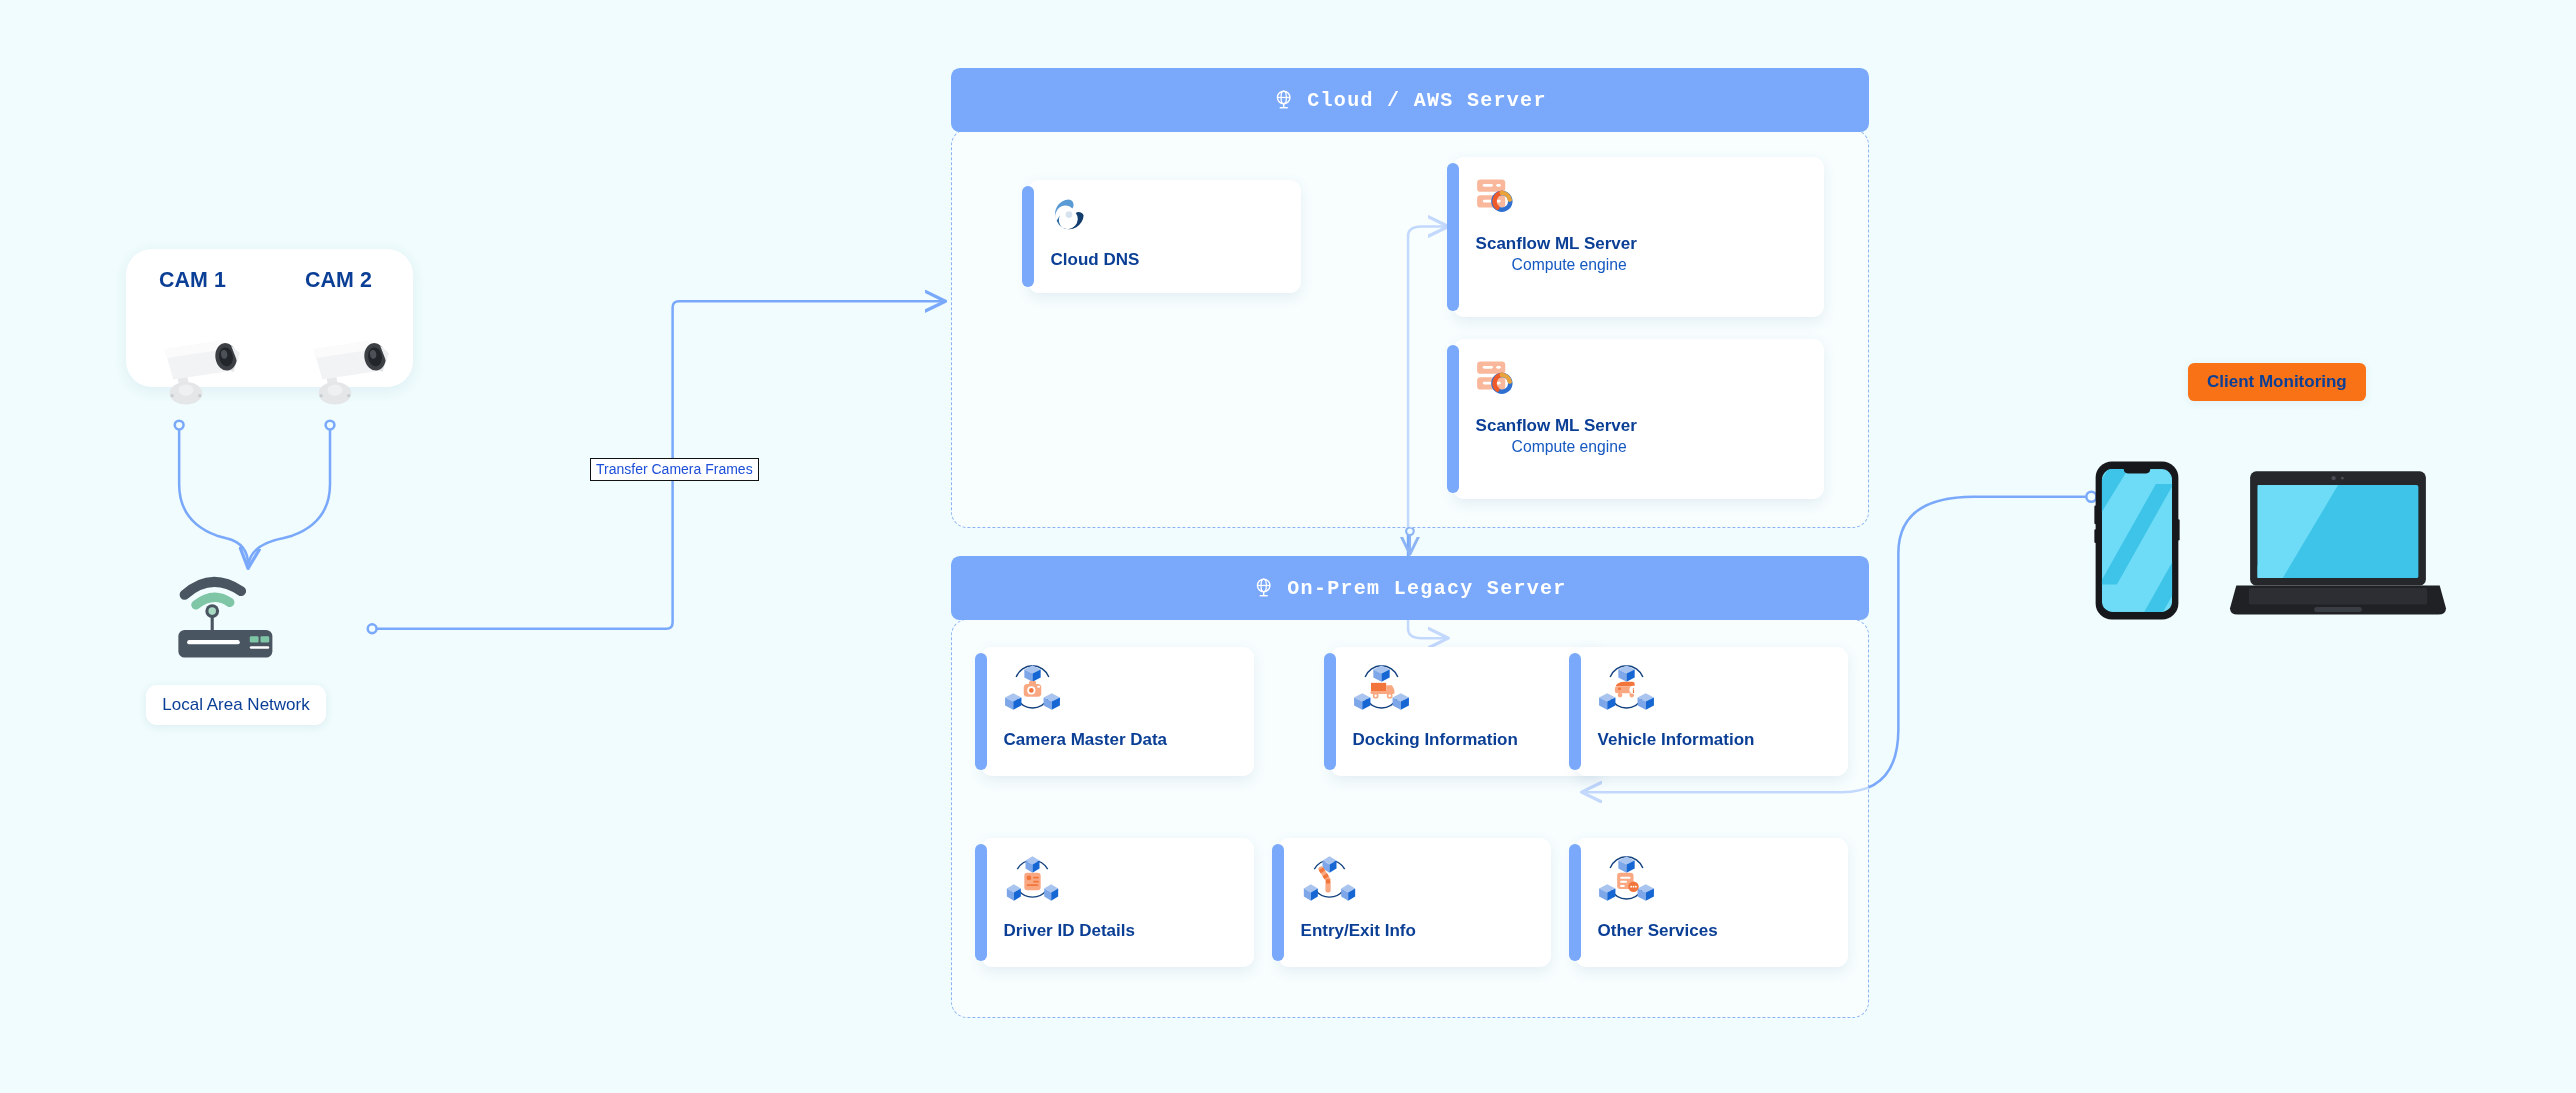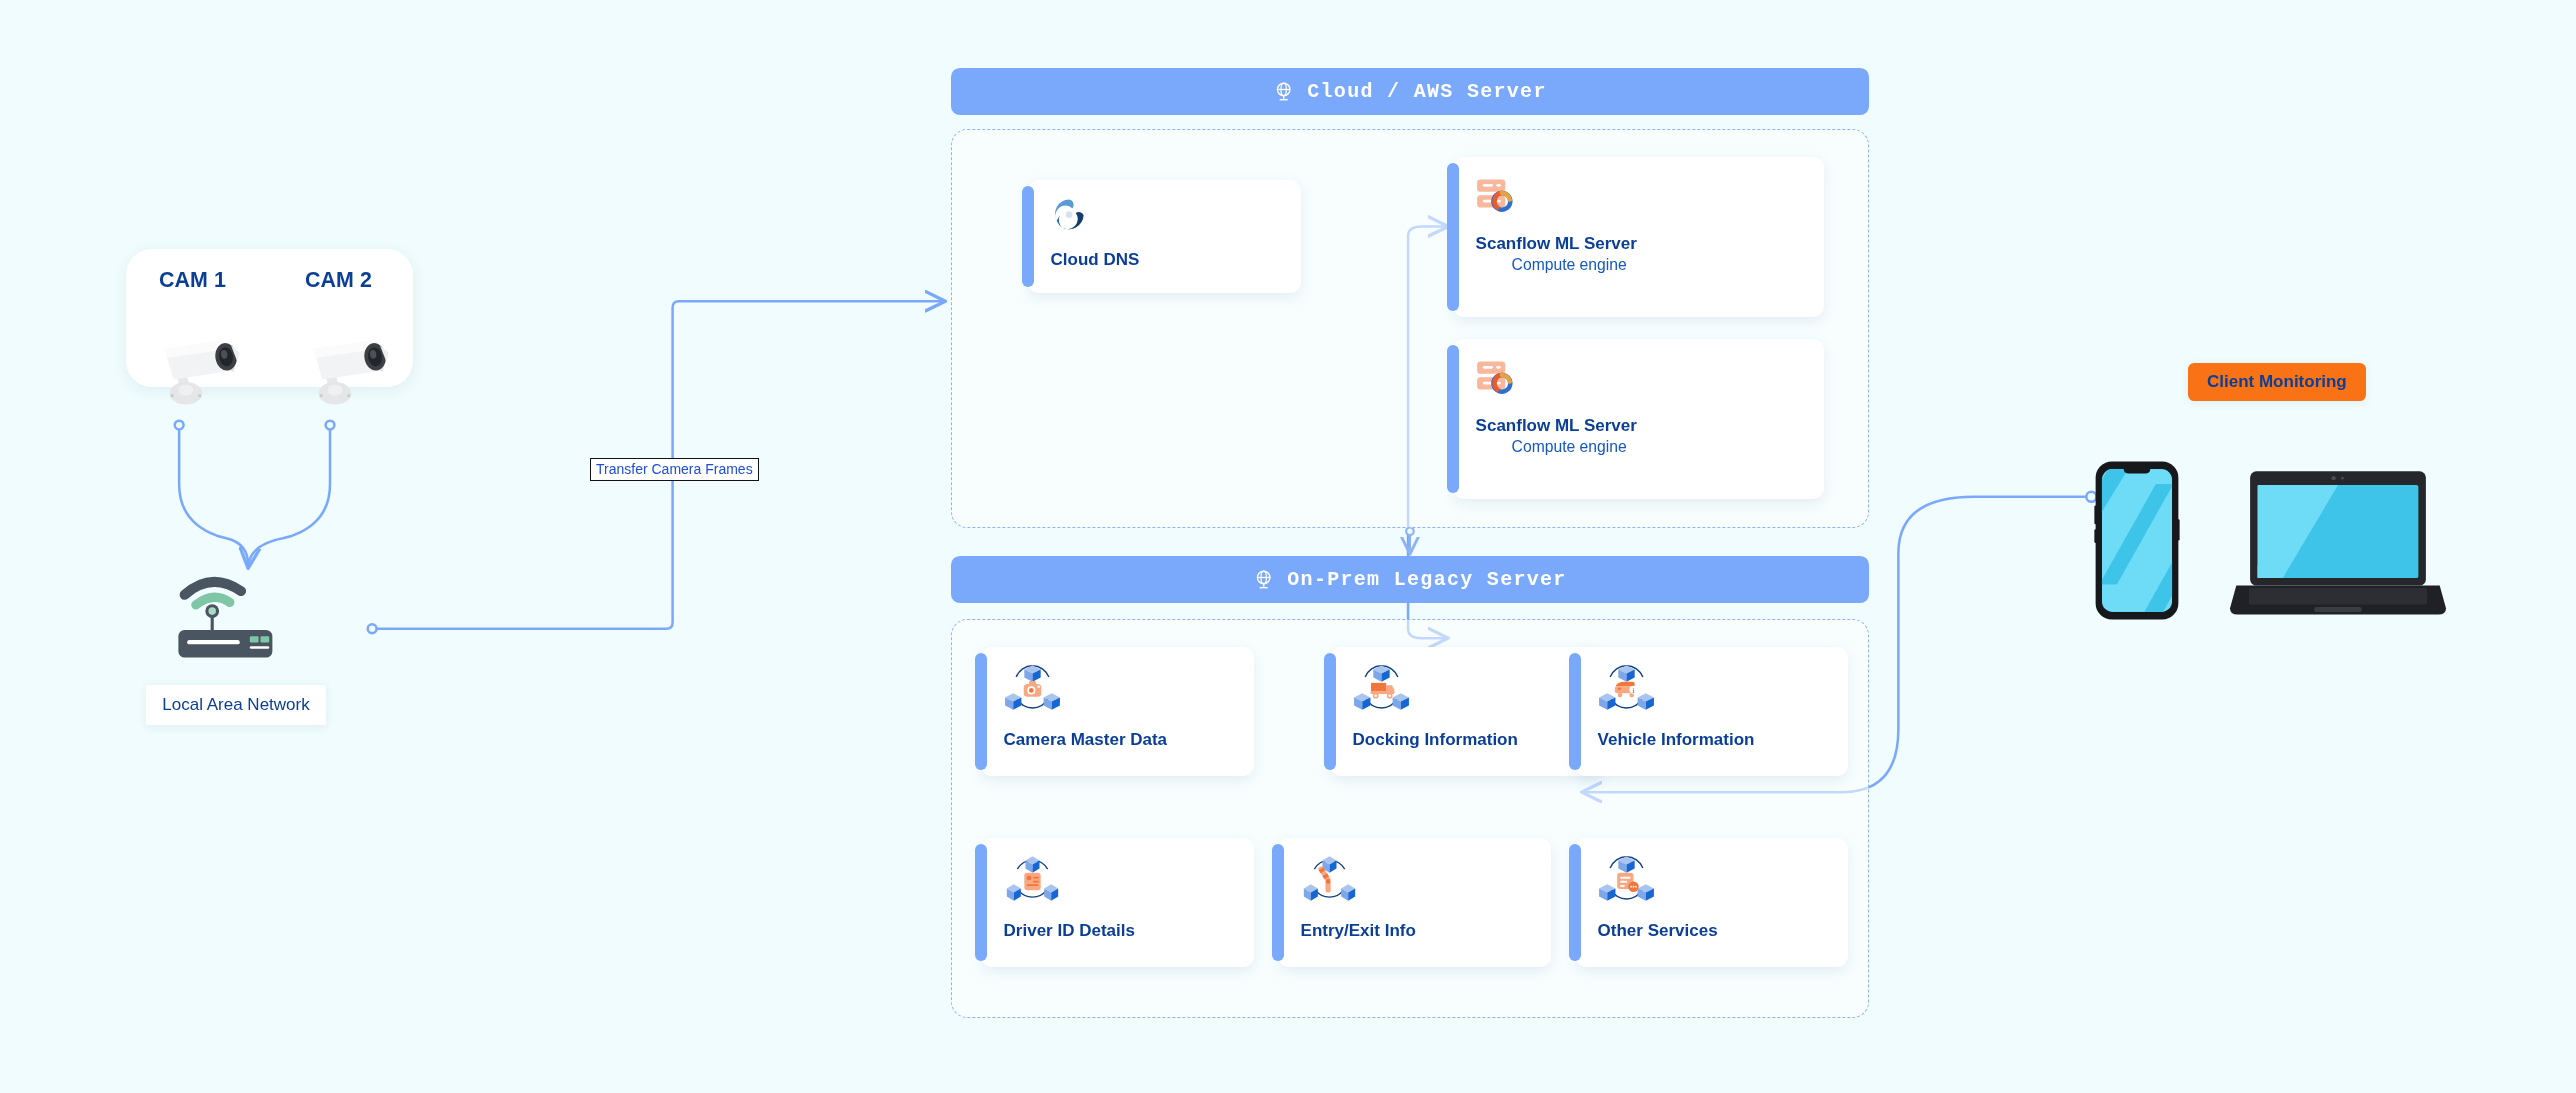--- a/index.html
+++ b/index.html
@@ -28,38 +28,38 @@
   .cam-t1{ position:absolute; left:33px; top:19px; }
   .cam-t2{ position:absolute; left:179px; top:19px; }
   .cam-img{ position:absolute; width:113px; height:94px; top:69px; }
   .cam-i1{ left:26.4px; }
   .cam-i2{ left:175px; }
 
   
   .router-wrap{ position:absolute; left:163px; top:566px; width:126px; height:94px; z-index:3; }
   .lan-label{
     position:absolute; left:146px; top:685px;
-    background:#fff; border-radius:2px;
+    background:#fff; border-radius:11px;
     padding:10px 16.3px; font-size:17px; color:#0b3f96;
     box-shadow:0 1.9px 8.8px rgba(60,110,160,.10);
     white-space:nowrap; z-index:3;
   }
 
   
   .edge-label{
     position:absolute; left:590px; top:458px;
     background:#ffffff; border:1.3px solid #111;
     font-size:14px; color:#1d4ed8; padding:1.9px 5px;
     white-space:nowrap; z-index:4; line-height:1.2;
   }
 
   
   .zone-header{
     position:absolute; background:#7aa9fb; color:#fff;
-    border-radius:8.8px; height:47px;
+    border-radius:8.8px; height:64px;
     display:flex; align-items:center; justify-content:center; gap:12.6px;
     font-family:"Liberation Mono","DejaVu Sans Mono",monospace;
     font-size:20px; font-weight:bold; letter-spacing:1.3px;
     z-index:3;
   }
   .zh-cloud{ left:951px; top:68px; width:918px; }
   .zh-onprem{ left:951px; top:556px; width:918px; }
   .globe-ic{ width:21.4px; height:21.4px; display:block; }
 
   

